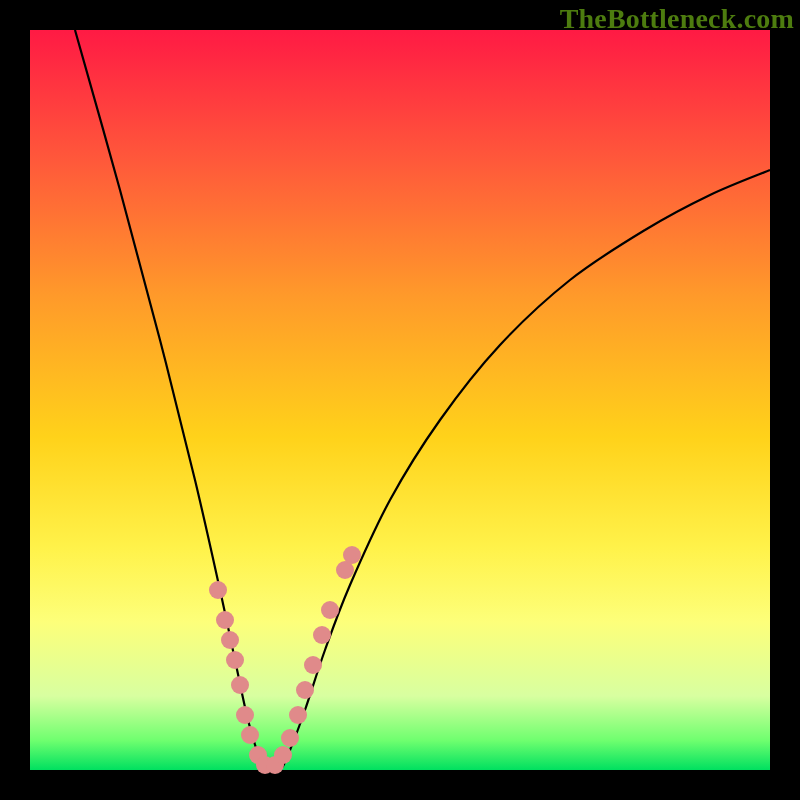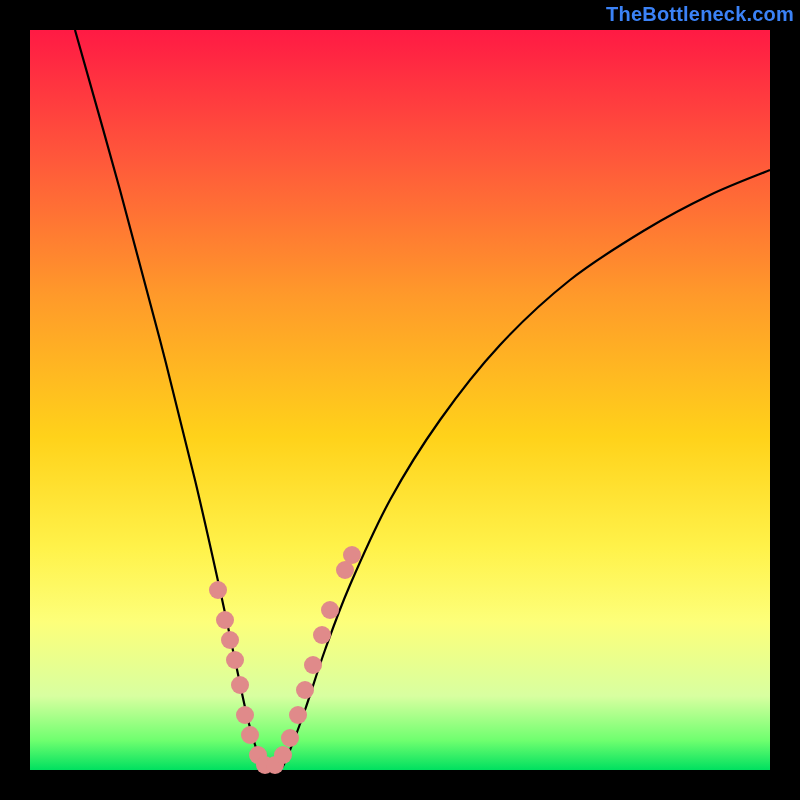--- a/index.html
+++ b/index.html
@@ -26,25 +26,26 @@
       #fdff7a 80%,
       #d8ffa0 90%,
       #6fff6f 96%,
       #00e060 100%
     );
   }
   .watermark {
     position: absolute;
     top: 3px;
     right: 6px;
-    font-size: 20px;
+    font-size: 28px;
     font-weight: 600;
-    color: #3b82f6;
+    color: #4d7c0f;
     letter-spacing: 0.2px;
     user-select: none;
+    font-family: Liberation Serif, serif;
   }
   svg.plot {
     position: absolute;
     left: 0;
     top: 0;
     width: 740px;
     height: 740px;
     overflow: visible;
   }
   .curve {

